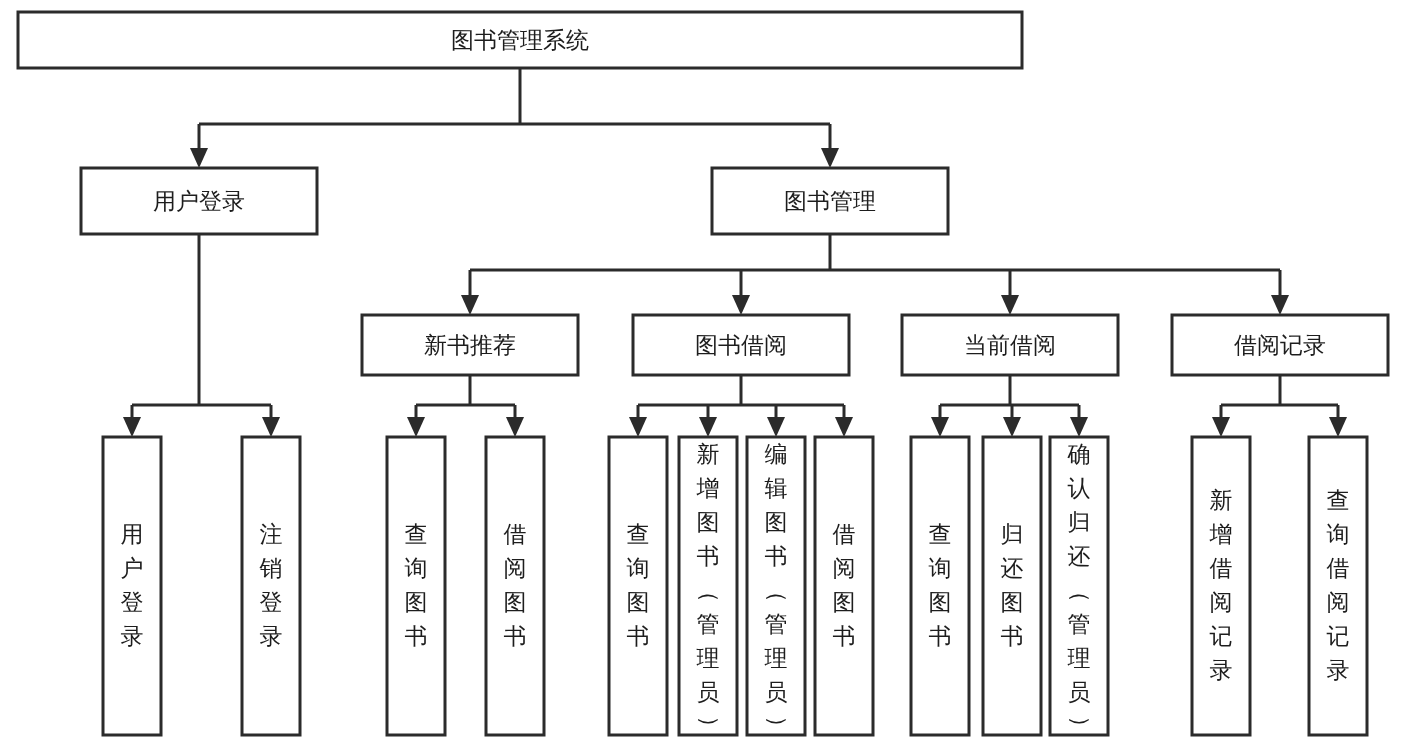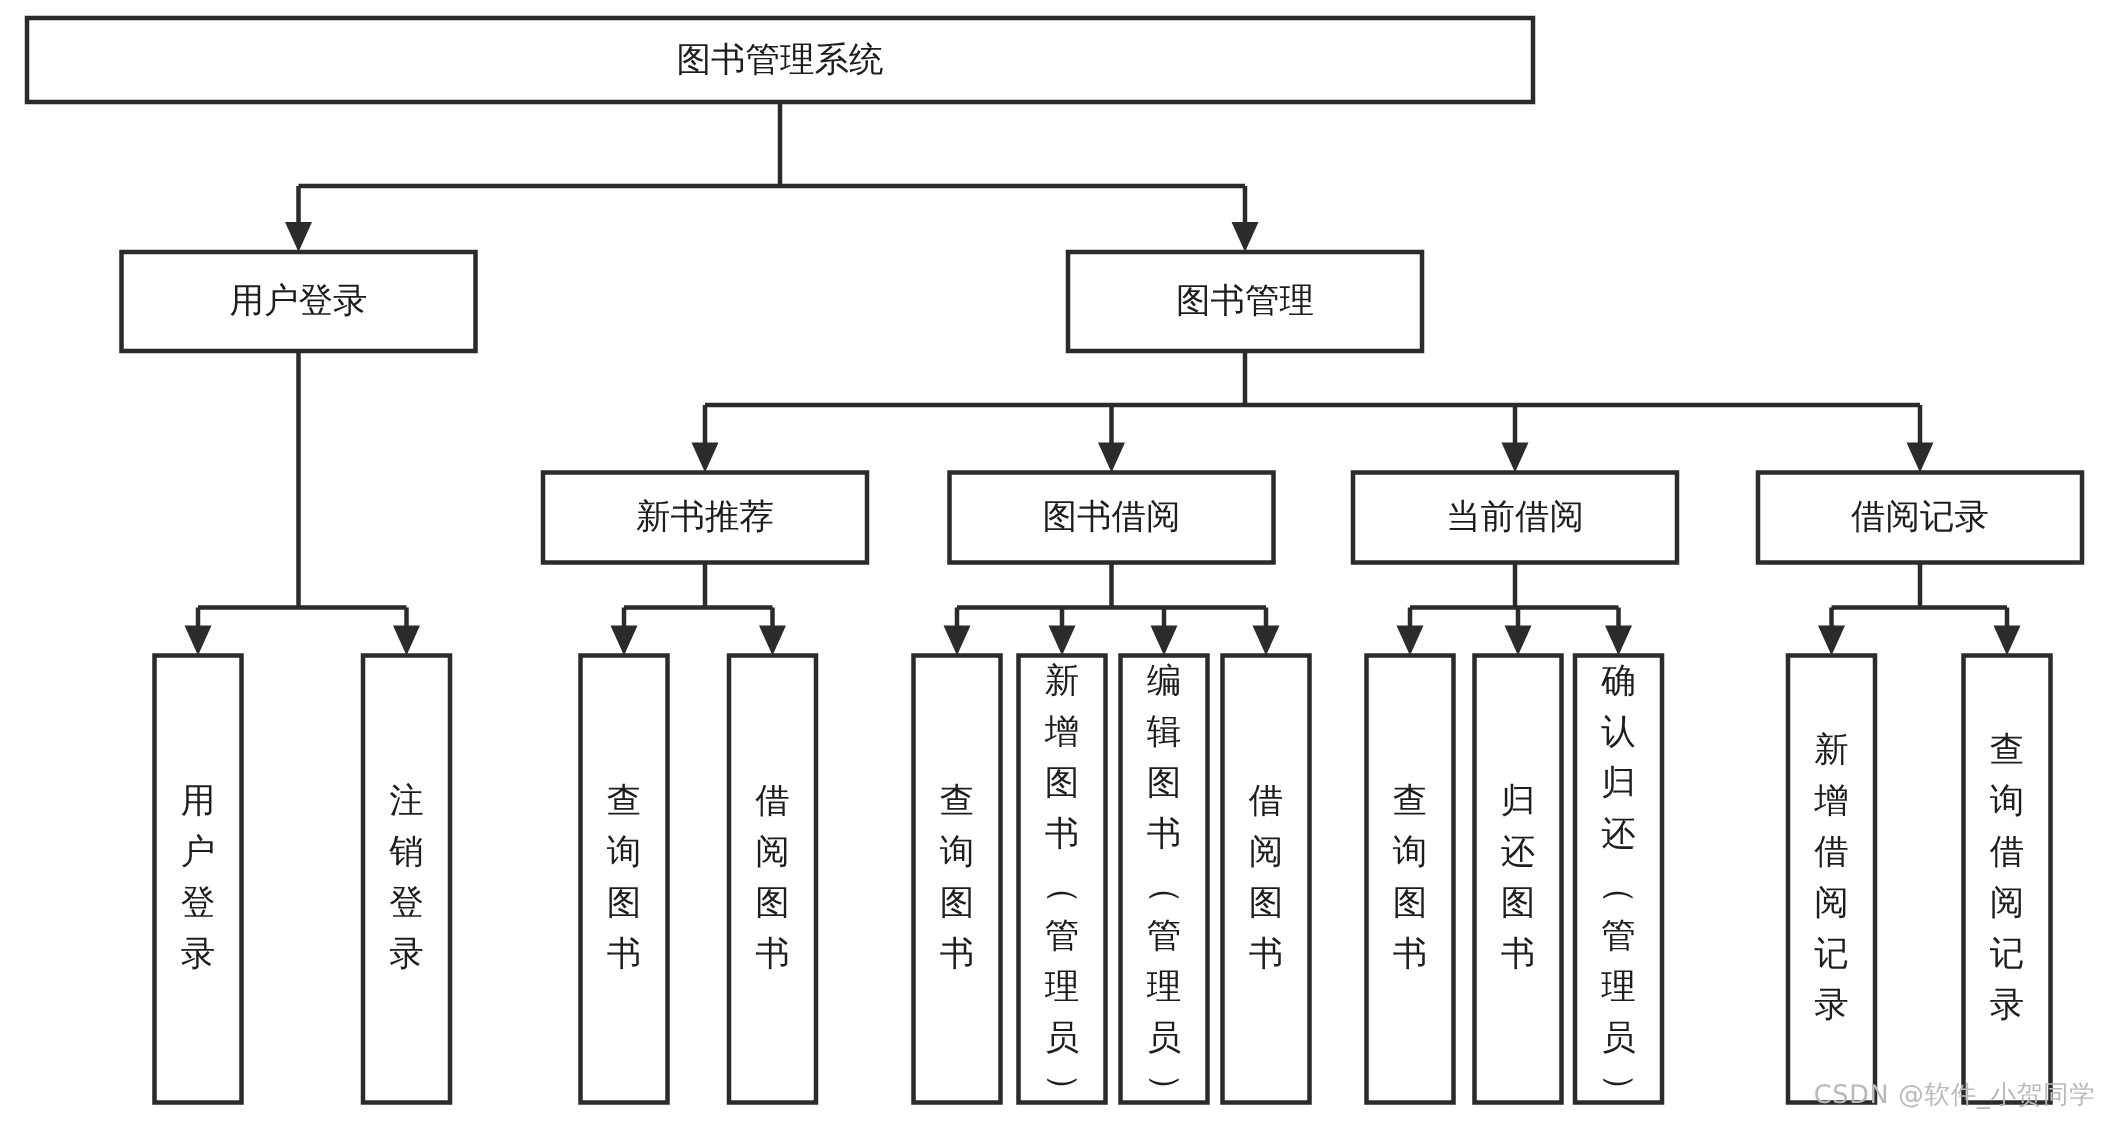--- a/index.html
+++ b/index.html
@@ -300,14 +300,13 @@
             <text x="1338" y="501" class="node-label vertical-char">查</text>
             <text x="1338" y="535" class="node-label vertical-char">询</text>
             <text x="1338" y="569" class="node-label vertical-char">借</text>
             <text x="1338" y="603" class="node-label vertical-char">阅</text>
             <text x="1338" y="637" class="node-label vertical-char">记</text>
             <text x="1338" y="671" class="node-label vertical-char">录</text>
           </g>
         </g>
       </g>
   </svg>
-  <div class="watermark-text">CSDN @软件_小贺同学</div>
 </div>
 
 </body></html>

